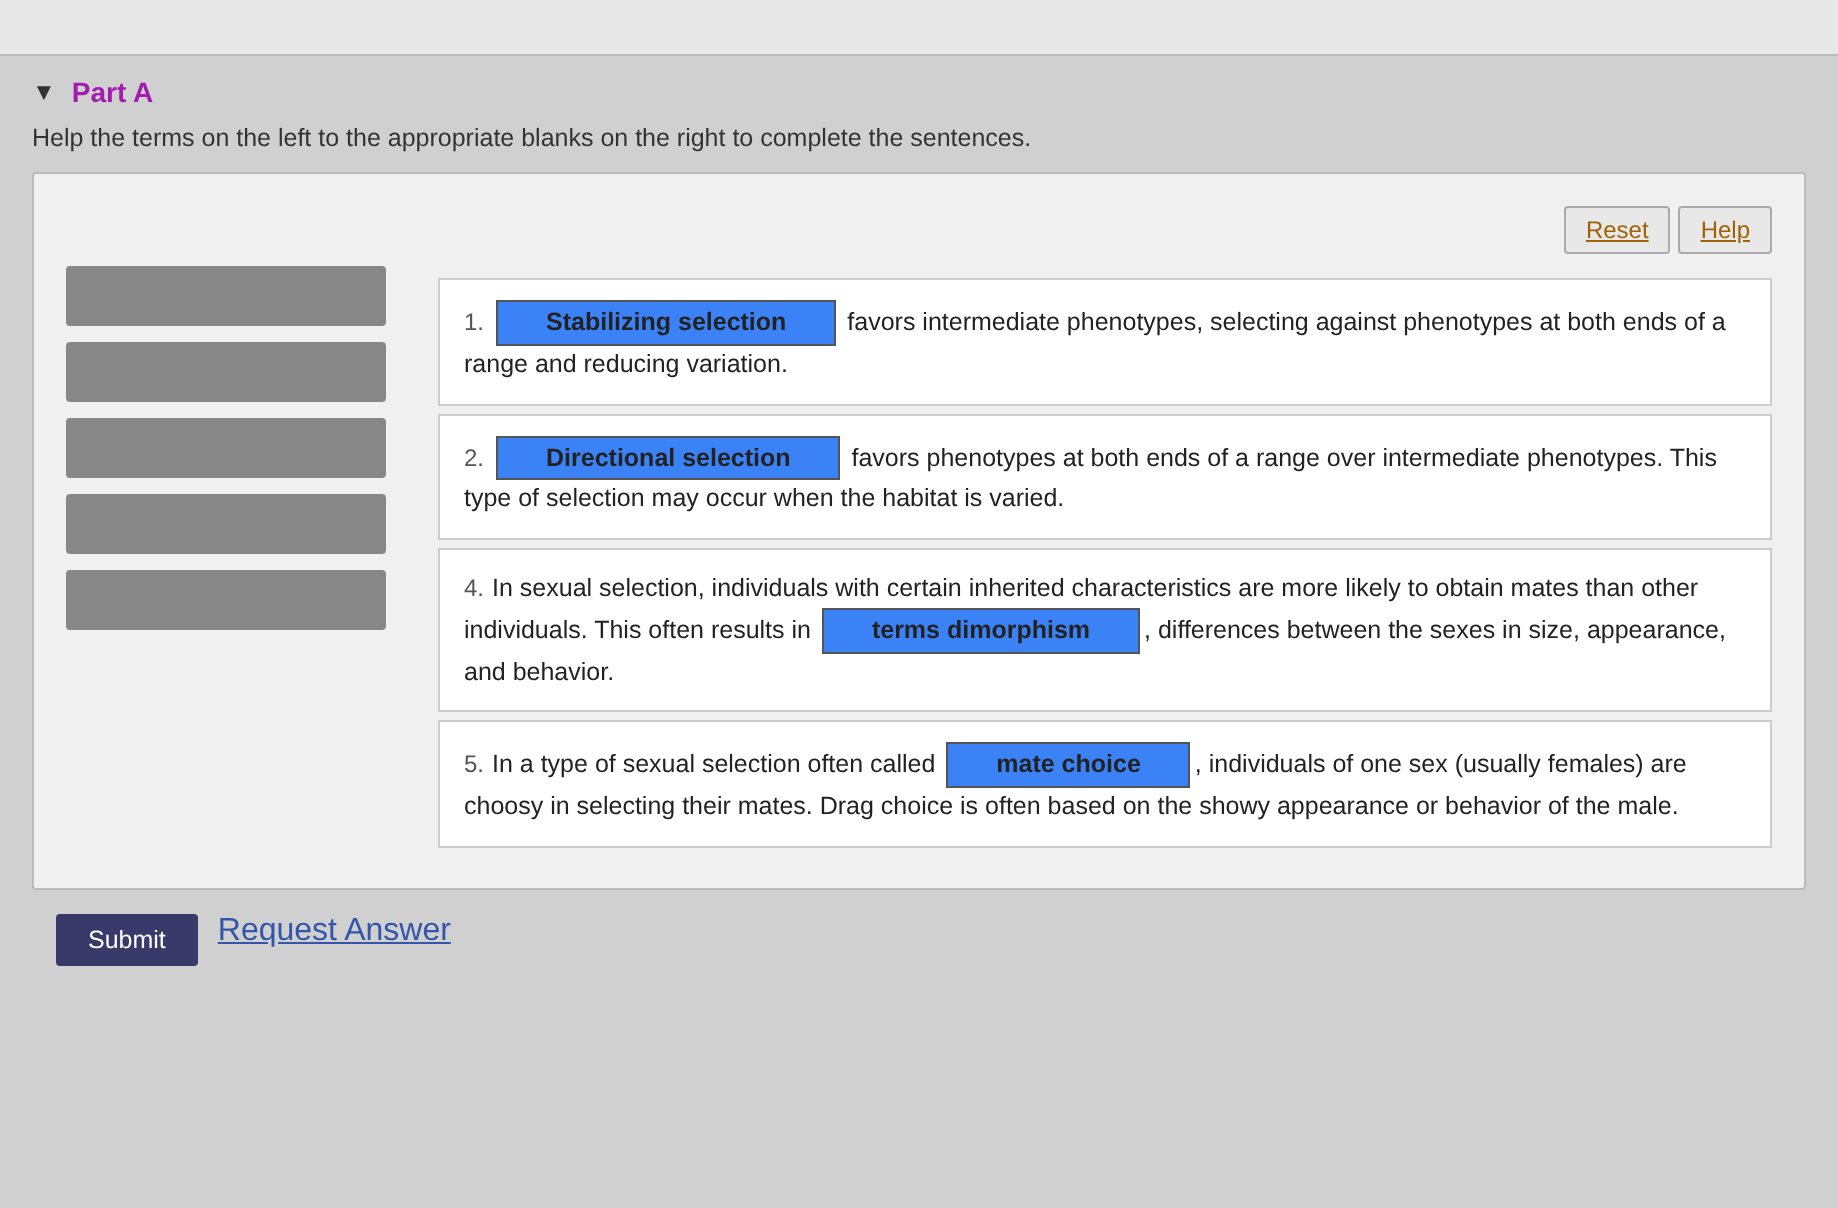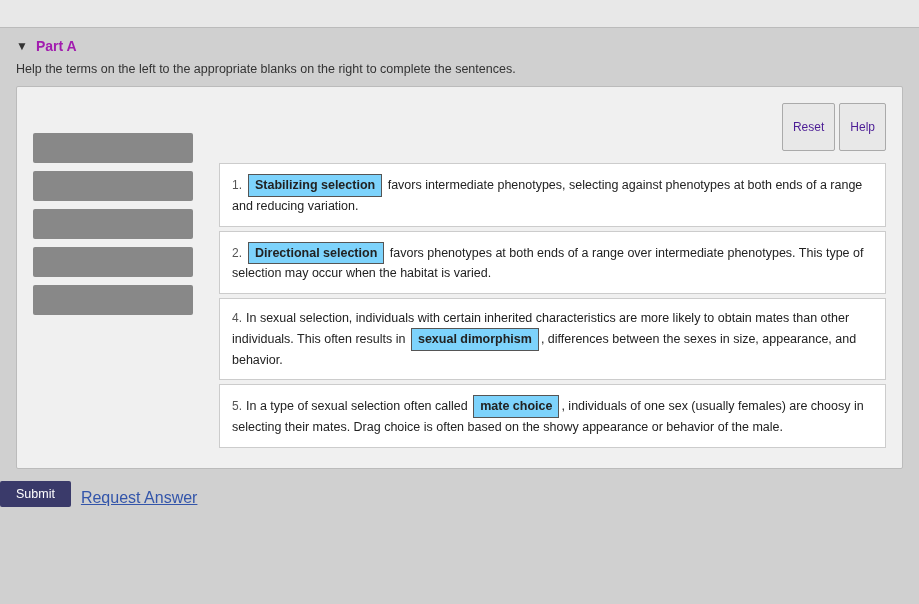--- a/index.html
+++ b/index.html
@@ -67,25 +67,26 @@
     .toolbar {
       display: flex;
       justify-content: flex-end;
       margin-bottom: 12px;
       gap: 4px;
     }
 
     .toolbar-btn {
       background: #e8e8e8;
       border: 1px solid #aaa;
-      padding: 16px 10px;
+      padding: 4px 10px;
       font-size: 12px;
       cursor: pointer;
       border-radius: 2px;
-      color: #4c1d95;
+      color: #a16207;
+      text-decoration: underline;
     }
 
     .drag-terms {
       display: flex;
       flex-direction: column;
       gap: 8px;
       min-width: 170px;
       padding-top: 30px;
     }
 
@@ -114,31 +115,31 @@
 
     .sentence-number {
       color: #555;
       margin-right: 4px;
       font-size: 12px;
     }
 
     .term-inline {
       display: inline-block;
       border: 1.5px solid #555;
-      padding: 1px 6px;
+      padding: 1px 24px;
       font-weight: bold;
       font-size: 12.5px;
-      background: #7dd3fc;
+      background: #3b82f6;
       margin: 0 2px;
     }
 
     .bottom-bar {
       display: flex;
-      align-items: flex-end;
-      padding: 12px 0;
+      align-items: flex-start;
+      padding: 12px 28px;
       gap: 10px;
     }
 
     .submit-btn {
       background: #3a3a6a;
       color: white;
       border: none;
       padding: 6px 16px;
       font-size: 12.5px;
       cursor: pointer;
@@ -187,21 +188,21 @@
       <div class="sentence-block">
         <span class="sentence-number">1.</span><span class="term-inline">Stabilizing selection</span><span> favors intermediate phenotypes, selecting against phenotypes at both ends of a range and reducing variation.</span>
       </div>
 
       <div class="sentence-block">
         <span class="sentence-number">2.</span><span class="term-inline">Directional selection</span><span> favors phenotypes at both ends of a range over intermediate phenotypes. This type of selection may occur when the habitat is varied.</span>
       </div>
 
 
       <div class="sentence-block">
-        <span class="sentence-number">4.</span><span>In sexual selection, individuals with certain inherited characteristics are more likely to obtain mates than other individuals. This often results in </span><span class="term-inline">sexual dimorphism</span><span>, differences between the sexes in size, appearance, and behavior.</span>
+        <span class="sentence-number">4.</span><span>In sexual selection, individuals with certain inherited characteristics are more likely to obtain mates than other individuals. This often results in </span><span class="term-inline">terms dimorphism</span><span>, differences between the sexes in size, appearance, and behavior.</span>
       </div>
 
       <div class="sentence-block">
         <span class="sentence-number">5.</span><span>In a type of sexual selection often called </span><span class="term-inline">mate choice</span><span>, individuals of one sex (usually females) are choosy in selecting their mates. Drag choice is often based on the showy appearance or behavior of the male.</span>
       </div>
 
     </div>
   </div>
 
   <div class="bottom-bar">

